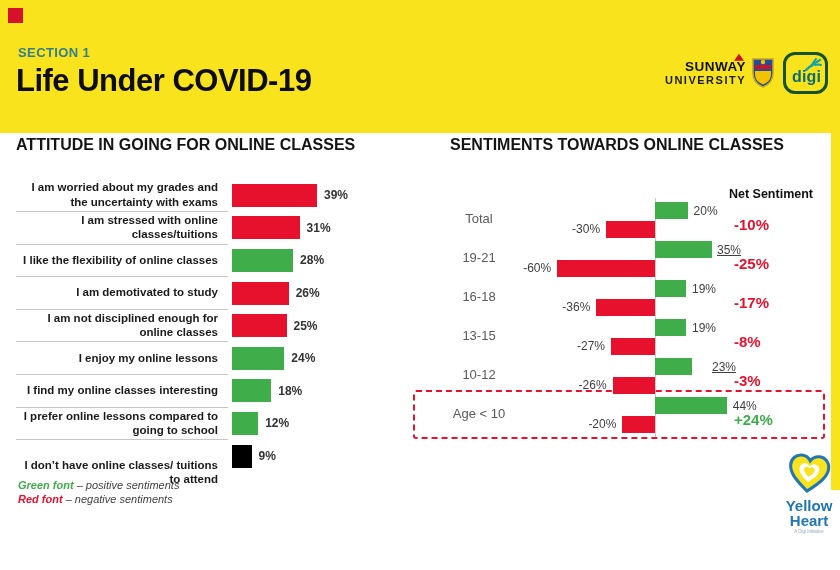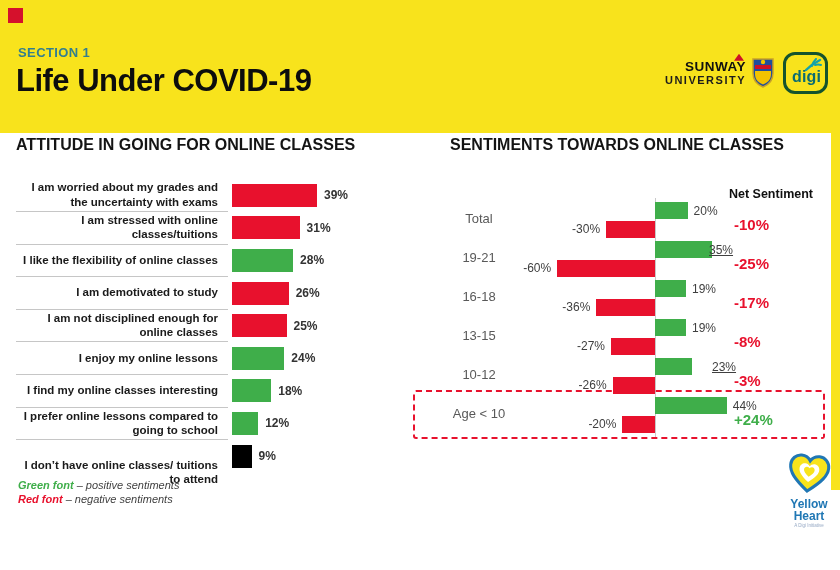--- a/index.html
+++ b/index.html
@@ -54,21 +54,21 @@
   .gbar{position:absolute;top:0;height:17px;}
   .gval{position:absolute;top:2px;font-size:12px;color:#3f3f3f;white-space:nowrap;}
   .rbar{position:absolute;top:18.5px;height:17px;}
   .rval{position:absolute;left:0;top:20px;text-align:right;font-size:12px;color:#3f3f3f;white-space:nowrap;}
   .net{position:absolute;left:284px;top:14px;width:80px;text-align:left;
        font-size:15px;font-weight:700;white-space:nowrap;}
   .highlight-box{position:absolute;left:-37px;top:188px;width:412px;height:49px;
                  border:2px dashed #E8112D;border-radius:3px;box-sizing:border-box;}
   
   #yellow-heart{position:absolute;left:779px;top:452px;width:60px;text-align:center;line-height:1;}
-  .yh-label{font-size:12px;font-weight:700;color:#2077B4;margin-top:1px;}
+  .yh-label{font-size:15px;font-weight:700;color:#2077B4;margin-top:1px;}
   .yh-sub{font-size:4.5px;color:#96A9C4;margin-top:2px;}
 </style>
 </head>
 <body>
 
 <div class="canvas">
 
   <div class="header">
     <div class="corner-accent"></div>
     <div class="section-label">SECTION 1</div>
@@ -164,21 +164,21 @@
         <div class="rcat">Total</div>
         <div class="gbar" style="left: 205px; width: 32.6px; background: rgb(63, 174, 74);"></div>
         <div class="gval" style="left: 243.6px;">20%</div>
         <div class="rbar" style="left: 156.1px; width: 48.9px; background: rgb(232, 17, 45);"></div>
         <div class="rval" style="width: 150.1px;">-30%</div>
         <div class="net" style="color: rgb(232, 17, 45);">-10%</div>
       </div>
       <div class="rrow" style="top: 39px;">
         <div class="rcat">19-21</div>
         <div class="gbar" style="left: 205px; width: 57.05px; background: rgb(63, 174, 74);"></div>
-        <div class="gval" style="left: 259px; text-decoration: underline;">35%</div>
+        <div class="gval" style="left: 267px; text-decoration: underline;">35%</div>
         <div class="rbar" style="left: 107.2px; width: 97.8px; background: rgb(232, 17, 45);"></div>
         <div class="rval" style="width: 101.2px;">-60%</div>
         <div class="net" style="color: rgb(232, 17, 45);">-25%</div>
       </div>
       <div class="rrow" style="top: 78px;">
         <div class="rcat">16-18</div>
         <div class="gbar" style="left: 205px; width: 30.97px; background: rgb(63, 174, 74);"></div>
         <div class="gval" style="left: 241.97px;">19%</div>
         <div class="rbar" style="left: 146.32px; width: 58.68px; background: rgb(232, 17, 45);"></div>
         <div class="rval" style="width: 140.32px;">-36%</div>

